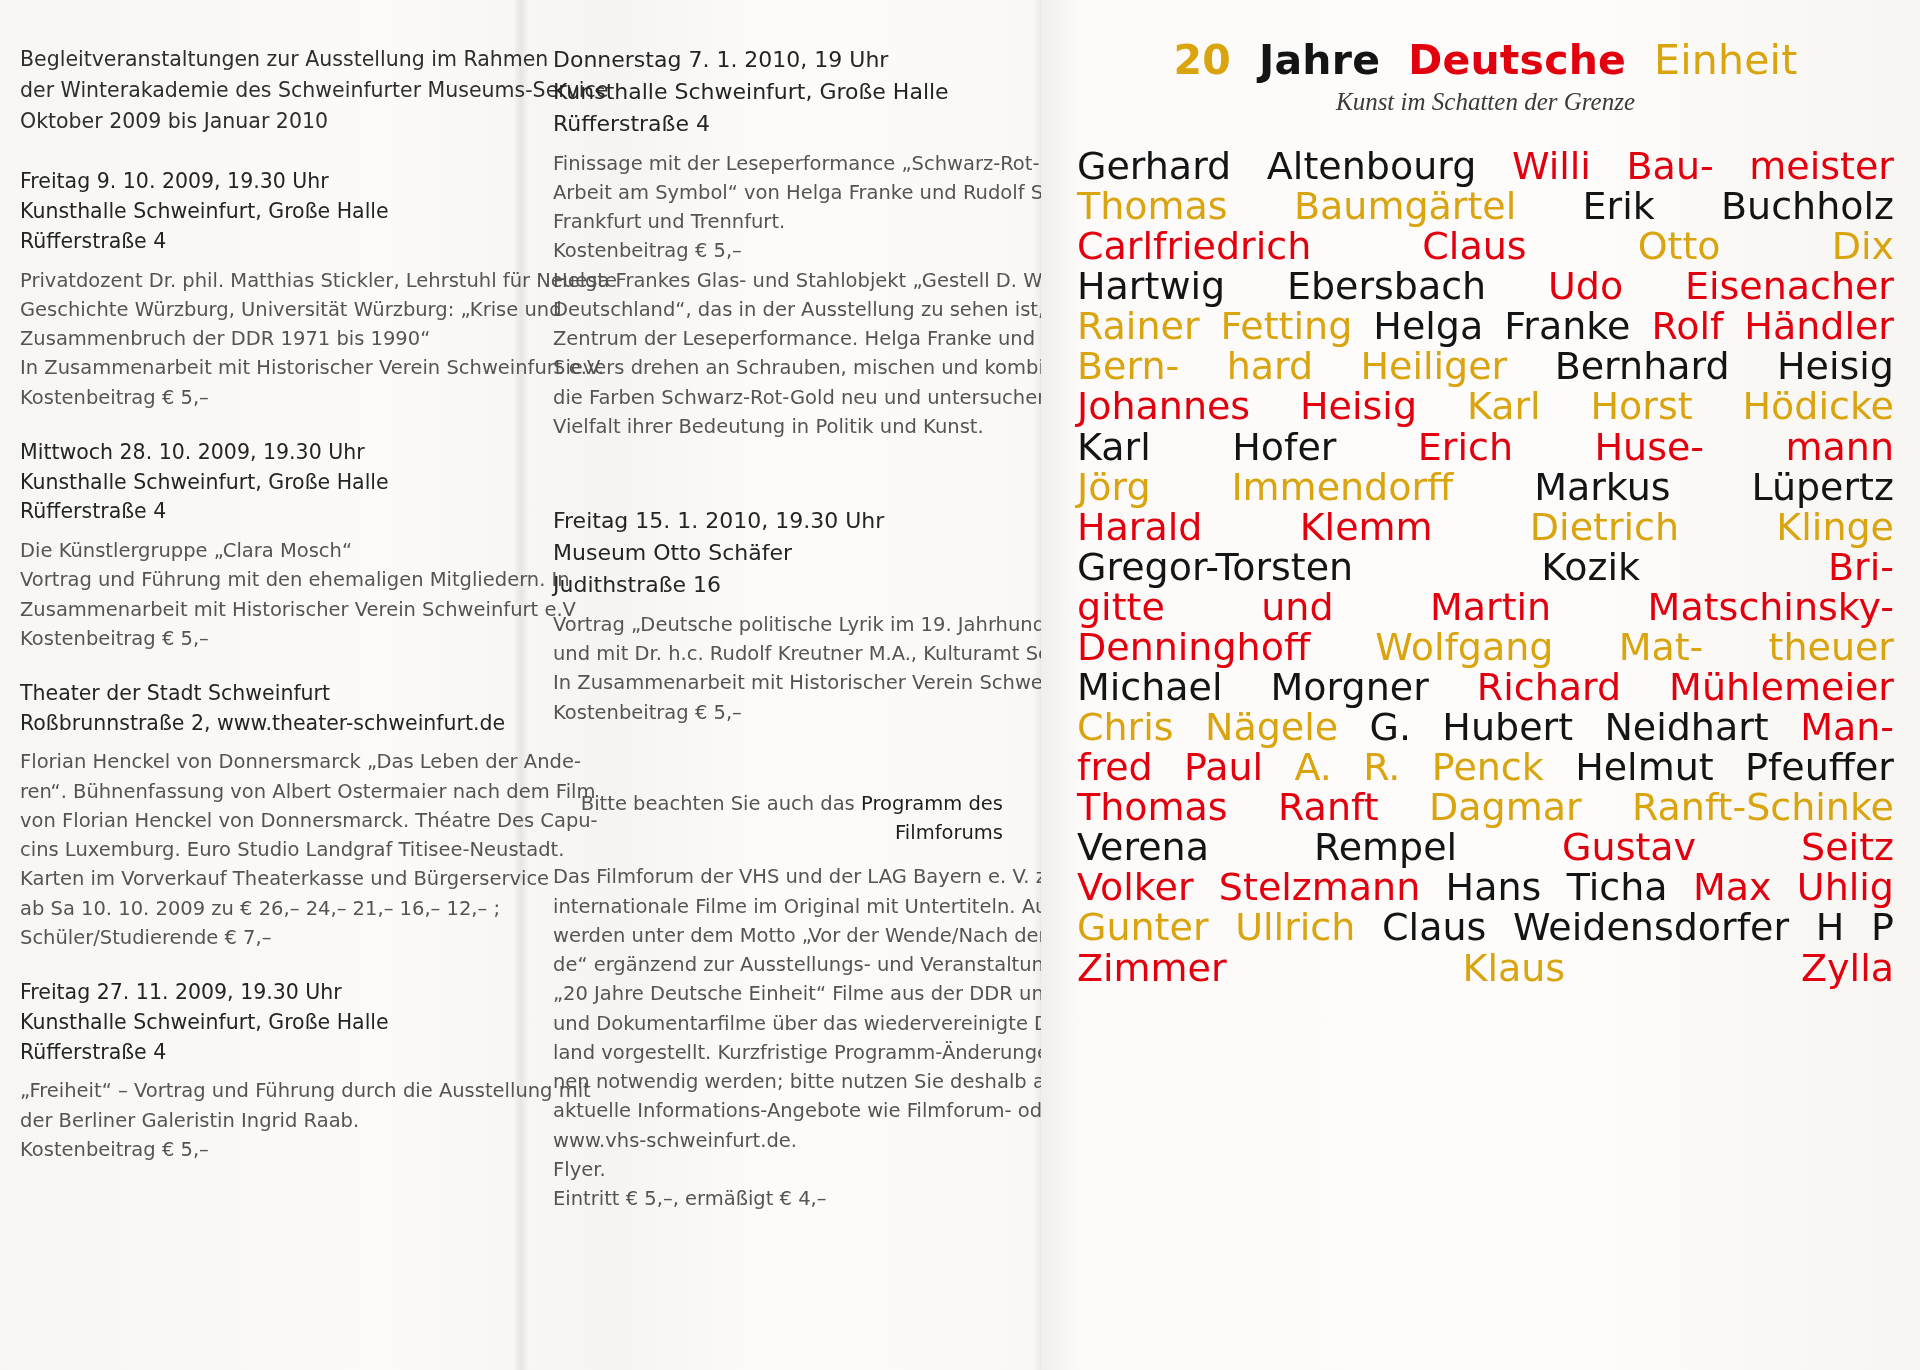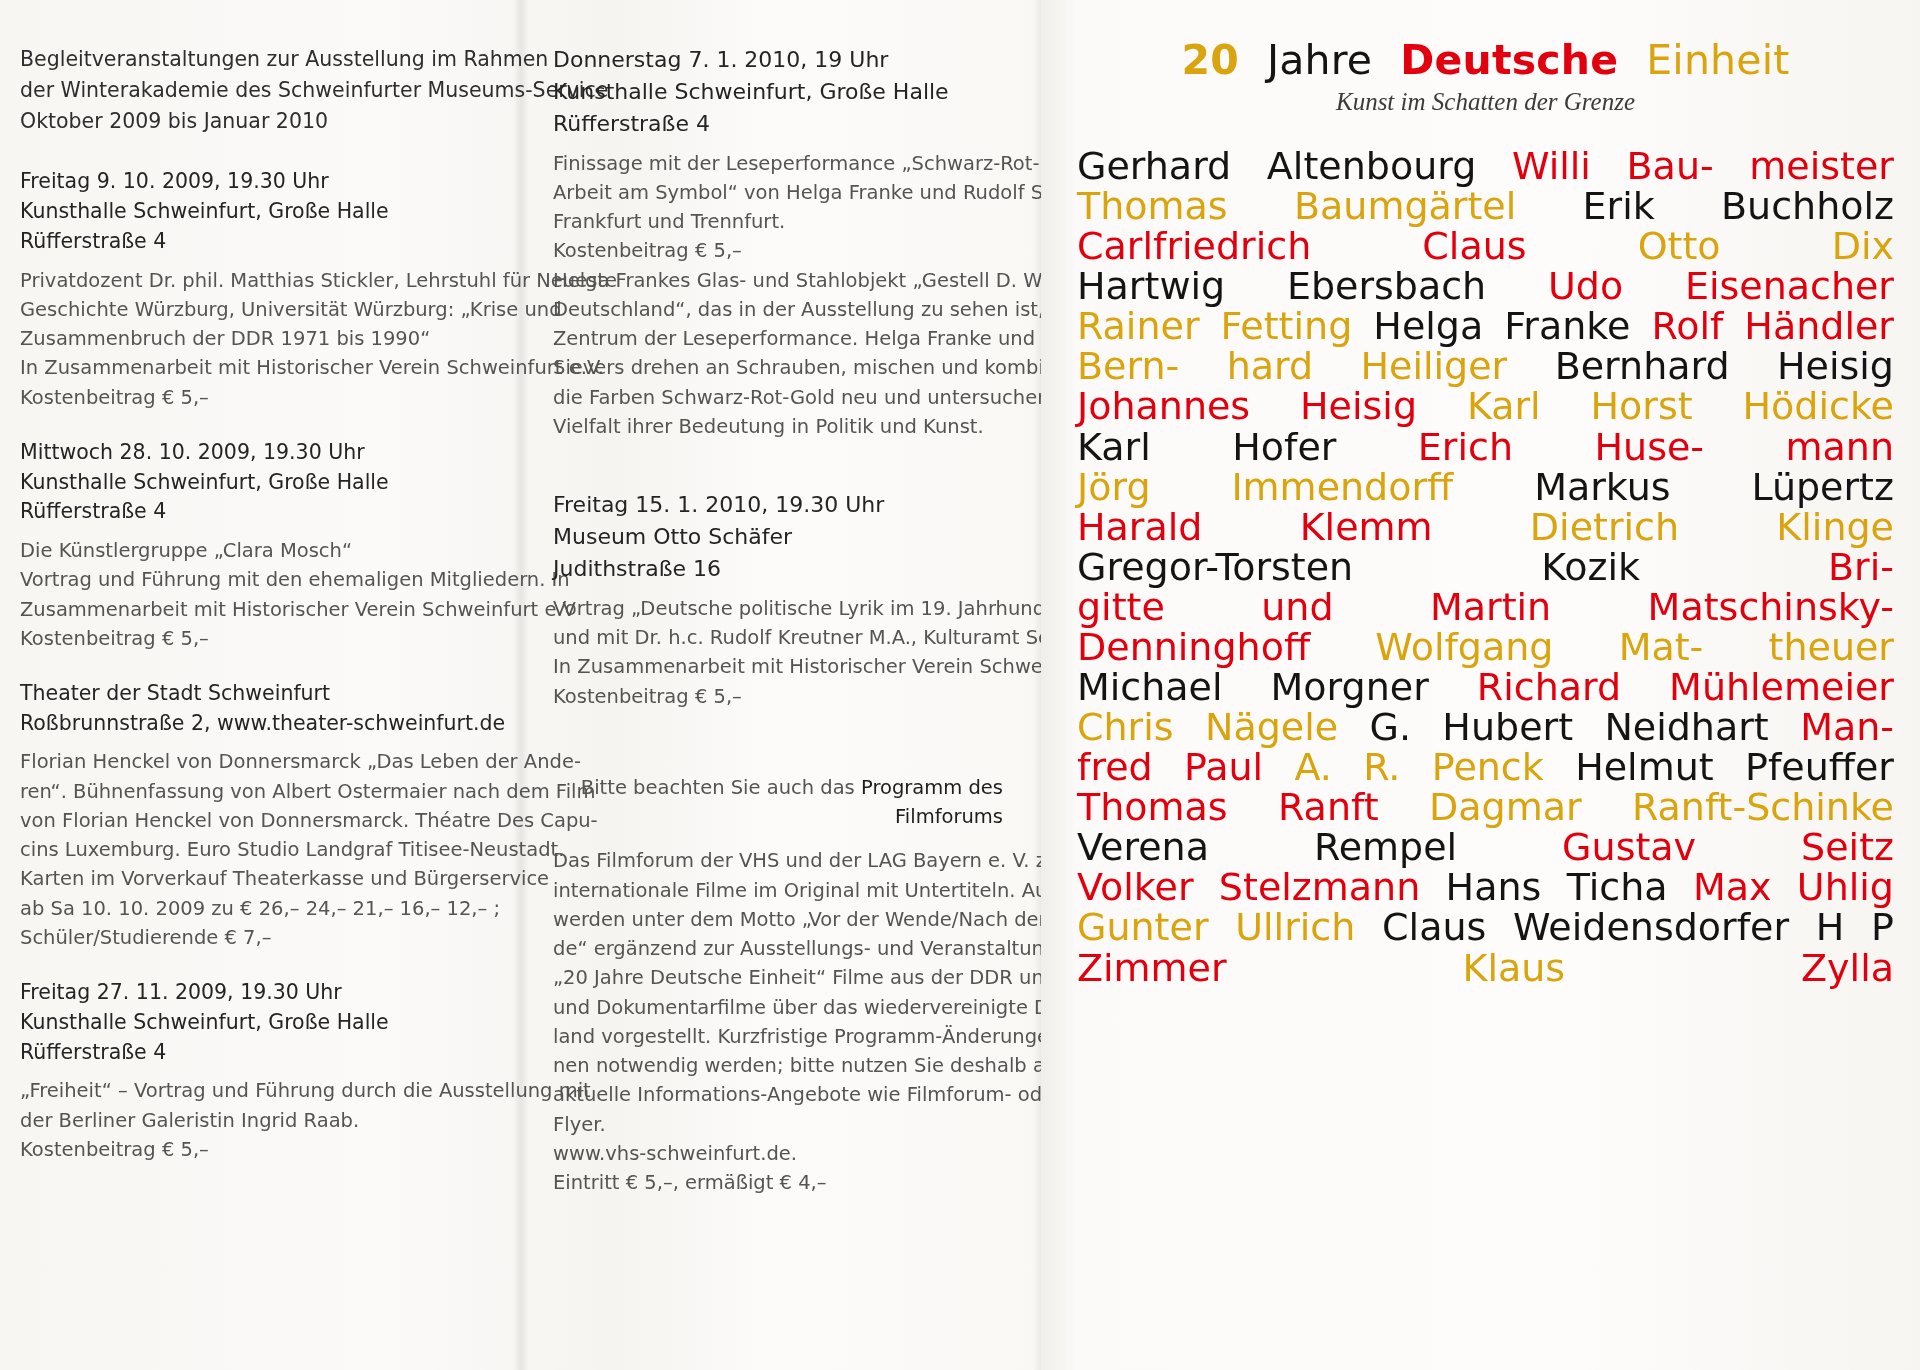--- a/index.html
+++ b/index.html
@@ -100,21 +100,21 @@
   .titlebar {
     display: flex;
     align-items: baseline;
     justify-content: center;
     gap: 28px;
     font-size: 41px;
     letter-spacing: 0.2px;
     margin-bottom: 4px;
   }
   .titlebar .num { color: #d9a40e; font-weight: bold; }
-  .titlebar .w1 { color: #141414; font-weight: normal; }
+  .titlebar .w1 { color: #141414; font-weight: bold; }
   .titlebar .w2 { color: #e2000f; font-weight: bold; }
   .titlebar .w3 { color: #d9a40e; font-weight: normal; }
   .subtitle {
     text-align: center;
     font-style: italic;
     font-size: 25px;
     color: #3a3a3a;
     margin-bottom: 30px;
     font-family: Liberation Serif, serif;
   }
@@ -220,21 +220,21 @@
         <div>Kostenbeitrag € 5,–</div>
         <div>Helga Frankes Glas- und Stahlobjekt „Gestell D. Werkstatt</div>
         <div>Deutschland“, das in der Ausstellung zu sehen ist, steht im</div>
         <div>Zentrum der Leseperformance. Helga Franke und Rudolf</div>
         <div>Sievers drehen an Schrauben, mischen und kombinieren</div>
         <div>die Farben Schwarz-Rot-Gold neu und untersuchen die</div>
         <div>Vielfalt ihrer Bedeutung in Politik und Kunst.</div>
       </div>
     </div>
 
-    <div class="mid-block" style="margin-top:48px;">
+    <div class="mid-block" style="margin-top:64px;">
       <div class="mid-head">
         <div>Freitag 15. 1. 2010, 19.30 Uhr</div>
         <div>Museum Otto Schäfer</div>
         <div>Judithstraße 16</div>
       </div>
       <div class="mid-body">
         <div>Vortrag „Deutsche politische Lyrik im 19. Jahrhundert“ von</div>
         <div>und mit Dr. h.c. Rudolf Kreutner M.A., Kulturamt Schweinfurt</div>
         <div>In Zusammenarbeit mit Historischer Verein Schweinfurt e.V.</div>
         <div>Kostenbeitrag € 5,–</div>
@@ -248,22 +248,22 @@
     <div class="mid-body">
       <div>Das Filmforum der VHS und der LAG Bayern e. V. zeigt</div>
       <div>internationale Filme im Original mit Untertiteln. Außerdem</div>
       <div>werden unter dem Motto „Vor der Wende/Nach der Wen-</div>
       <div>de“ ergänzend zur Ausstellungs- und Veranstaltungsreihe</div>
       <div>„20 Jahre Deutsche Einheit“ Filme aus der DDR und Spiel-</div>
       <div>und Dokumentarfilme über das wiedervereinigte Deutsch-</div>
       <div>land vorgestellt. Kurzfristige Programm-Änderungen kön-</div>
       <div>nen notwendig werden; bitte nutzen Sie deshalb auch</div>
       <div>aktuelle Informations-Angebote wie Filmforum- oder KuK-</div>
+      <div>www.vhs-schweinfurt.de.</div>
       <div>Flyer.</div>
-      <div>www.vhs-schweinfurt.de.</div>
       <div>Eintritt € 5,–, ermäßigt € 4,–</div>
     </div>
   </div>
 
   <div class="panel panel-right">
     <div class="titlebar">
       <span class="num">20</span>
       <span class="w1">Jahre</span>
       <span class="w2">Deutsche</span>
       <span class="w3">Einheit</span>

